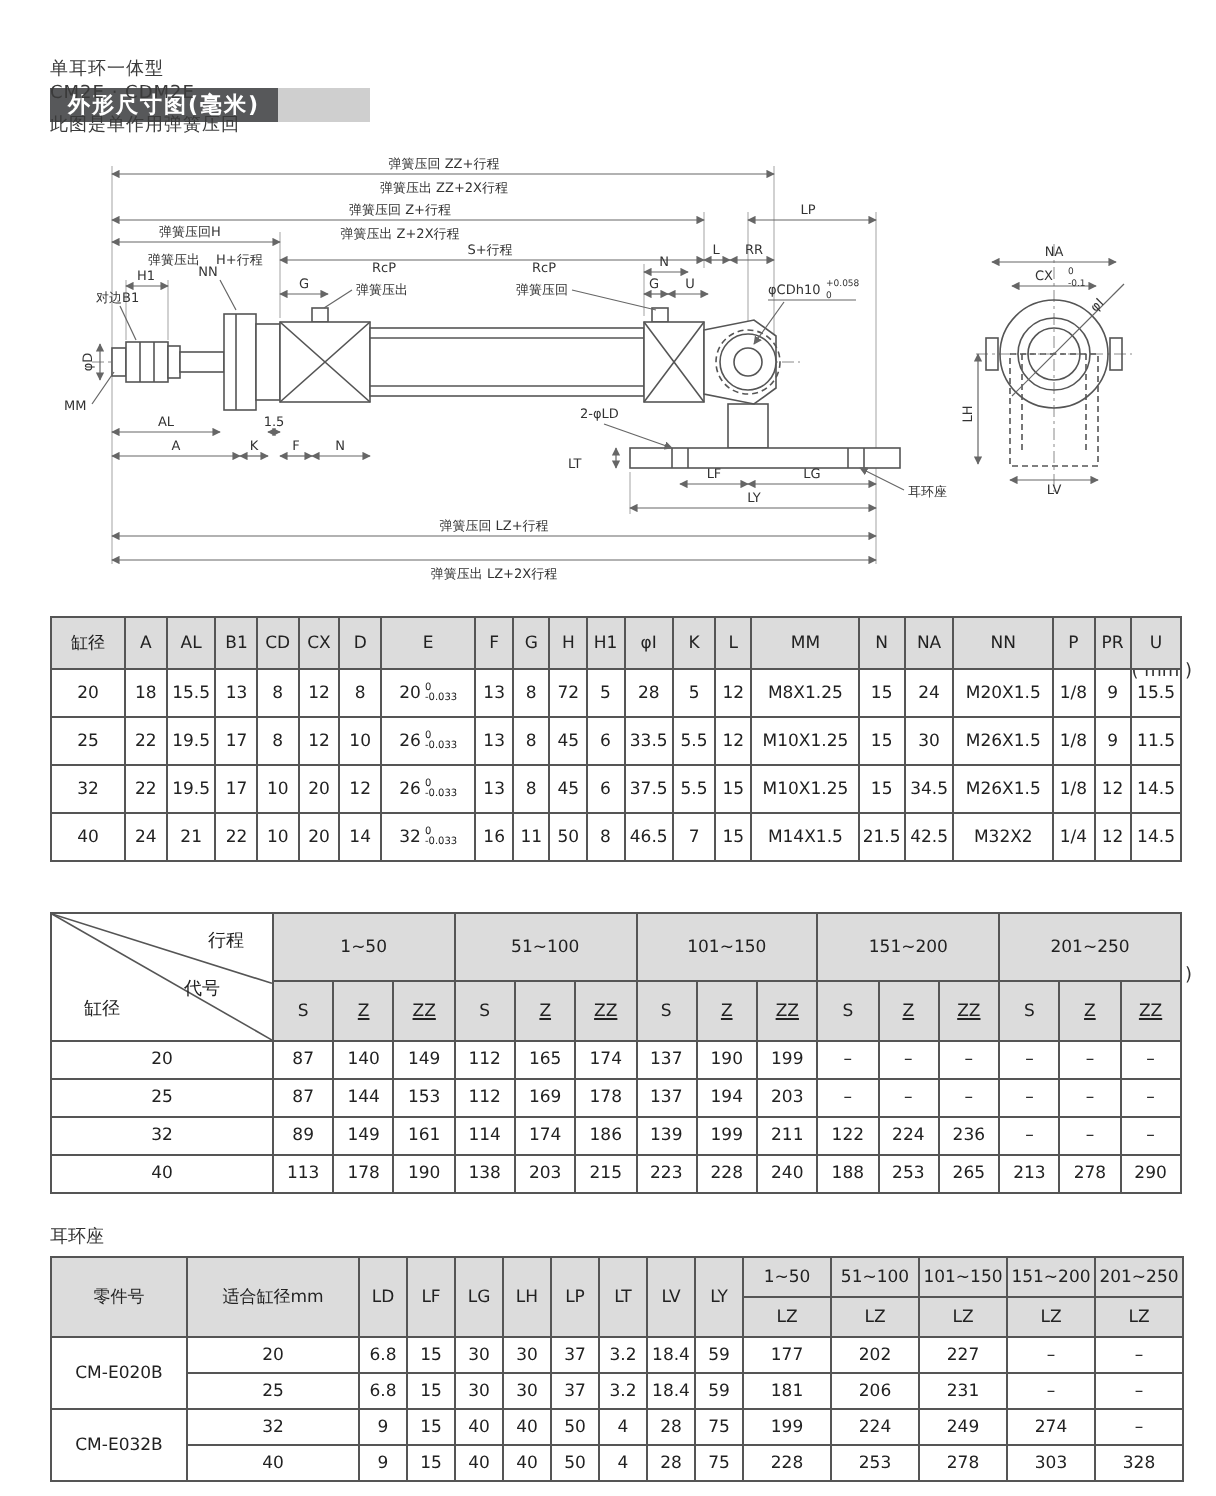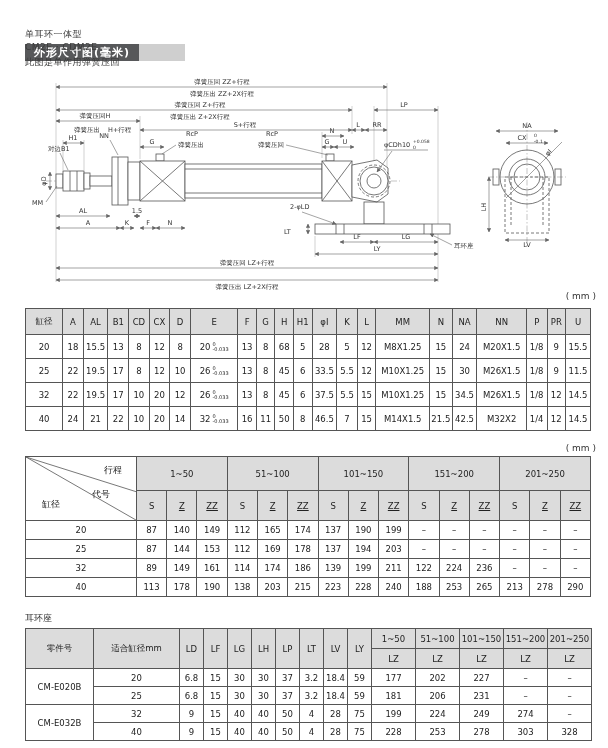--- a/index.html
+++ b/index.html
@@ -4,21 +4,21 @@
 <style>
   html,body{margin:0;padding:0;background:#fff;}
   #page{position:relative;width:608px;height:748px;background:#ffffff;overflow:hidden;
         font-family:"DejaVu Sans","Liberation Sans",sans-serif;color:#333;}
   
   #banner{position:absolute;left:25px;top:6px;display:flex;align-items:stretch;height:17px;margin-top:38px;}
   #banner .dark{background:#57585a;color:#fff;font-size:11px;font-weight:bold;
                 padding:1px 9px 0 9px;letter-spacing:1px;line-height:16px;}
   #banner .tail{width:46px;background:#cfcfcf;}
   .intro{position:absolute;left:25px;font-size:9px;color:#3a3a3a;letter-spacing:.5px;}
-  .mm{position:absolute;left:520px;width:76px;text-align:right;font-size:9px;color:#333;}
+  .mm{position:absolute;left:520px;width:76px;text-align:right;font-size:9px;color:#333;margin-top:40px;}
   
   #draw{position:absolute;left:0;top:74px;width:600px;height:220px;}
   .p{stroke:#555;stroke-width:0.8;fill:none;}
   .pf{stroke:#555;stroke-width:0.8;fill:#fff;}
   .dim{stroke:#666;stroke-width:0.6;fill:none;}
   .ld{stroke:#666;stroke-width:0.6;fill:none;}
   .ext{stroke:#999;stroke-width:0.45;fill:none;}
   .cl{stroke:#8a8a8a;stroke-width:0.5;stroke-dasharray:6 2 1.5 2;fill:none;}
   .dash{stroke-dasharray:3 2;}
   .dt{font-size:6.5px;fill:#333;}
@@ -284,21 +284,21 @@
       <td>8</td>
       <td><span class="tolwrap">
               <span>20</span>
               <span class="tol">
                 <span>0</span>
                 <span>-0.033</span>
               </span>
             </span></td>
       <td>13</td>
       <td>8</td>
-      <td>68</td>
+      <td>72</td>
       <td>5</td>
       <td>28</td>
       <td>5</td>
       <td>12</td>
       <td>M8X1.25</td>
       <td>15</td>
       <td>24</td>
       <td>M20X1.5</td>
       <td>1/8</td>
       <td>9</td>

